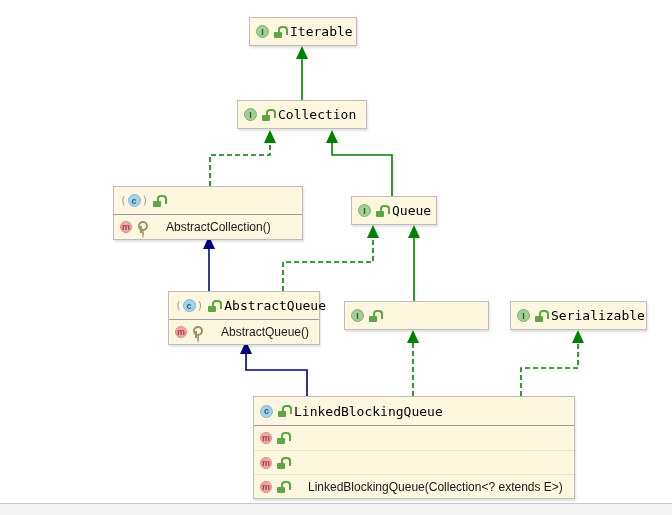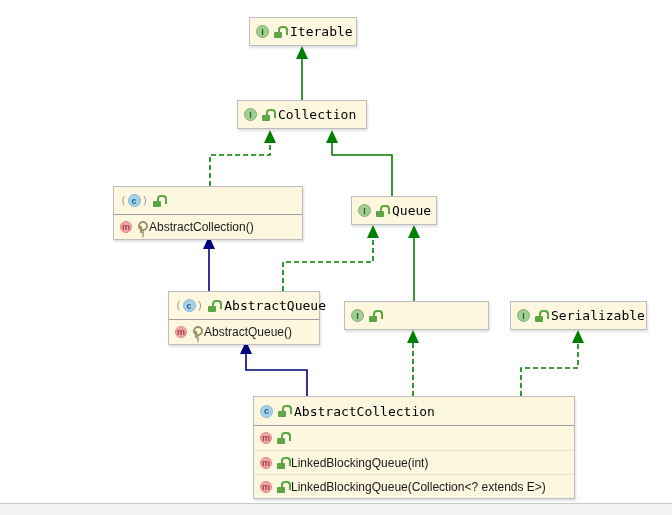--- a/index.html
+++ b/index.html
@@ -17,21 +17,21 @@
 
   
   .node { position:absolute; background:var(--node-fill,#fcf7de); border:1px solid var(--node-border,#bdbdbd);
           box-shadow:1px 2px 2px rgba(0,0,0,0.12); }
   .node-header { display:flex; align-items:center; height:27px; padding:0 8px 0 6px;
                  font-family:"DejaVu Sans Mono", monospace; font-size:13px; color:#000; white-space:nowrap; }
   .members { border-top:1px solid #9e9e9e; }
   .member-row { display:flex; align-items:center; height:24px; padding:0 8px 0 6px;
                 font-family:"Liberation Sans", sans-serif; font-size:12px; color:#1a1a1a; white-space:nowrap; }
   .member-row + .member-row { border-top:1px solid #eae3cc; }
-  .member-label { margin-left:3px; }
+  .member-label { margin-left:20px; }
   .node-title { margin-left:5px; }
 
   
   .circle { width:13px; height:13px; border-radius:50%; display:inline-flex; align-items:center; justify-content:center;
             font-family:"Liberation Sans", sans-serif; font-size:9px; font-weight:bold; flex:none; }
   .circle.iface  { background:#a3cd95; border:1px solid #84b173; color:#1c6b1c; }
   .circle.clazz  { background:#a6d2e8; border:1px solid #86b9d4; color:#1c5f8c; }
   .circle.method { background:#f2a6a6; border:1px solid #dd8c8c; color:#a1413f; width:12px; height:12px; }
   .abstract-wrap { display:inline-flex; align-items:center; }
   .abstract-wrap::before { content:"("; color:#9aa0a6; font-size:11px; margin-right:1px; }
@@ -156,31 +156,30 @@
       <span class="circle iface">I</span>
       <span class="lock"></span>
       <span class="node-title">Serializable</span>
     </div>
   </div>
 
   <div class="node" style="left:253px; top:396px; width:322px;">
     <div class="node-header" style="height:28px;">
       <span class="circle clazz">c</span>
       <span class="lock"></span>
-      <span class="node-title">AbstractCollection</span>
+      <span class="node-title">LinkedBlockingQueue</span>
     </div>
     <div class="members">
       <div class="member-row">
         <span class="circle method">m</span>
         <span class="lock"></span>
       </div>
       <div class="member-row">
         <span class="circle method">m</span>
         <span class="lock"></span>
-        <span class="member-label">LinkedBlockingQueue(int)</span>
       </div>
       <div class="member-row">
         <span class="circle method">m</span>
         <span class="lock"></span>
         <span class="member-label">LinkedBlockingQueue(Collection&lt;? extends E&gt;)</span>
       </div>
     </div>
   </div>
 
   <div id="bottom-bar"></div>

